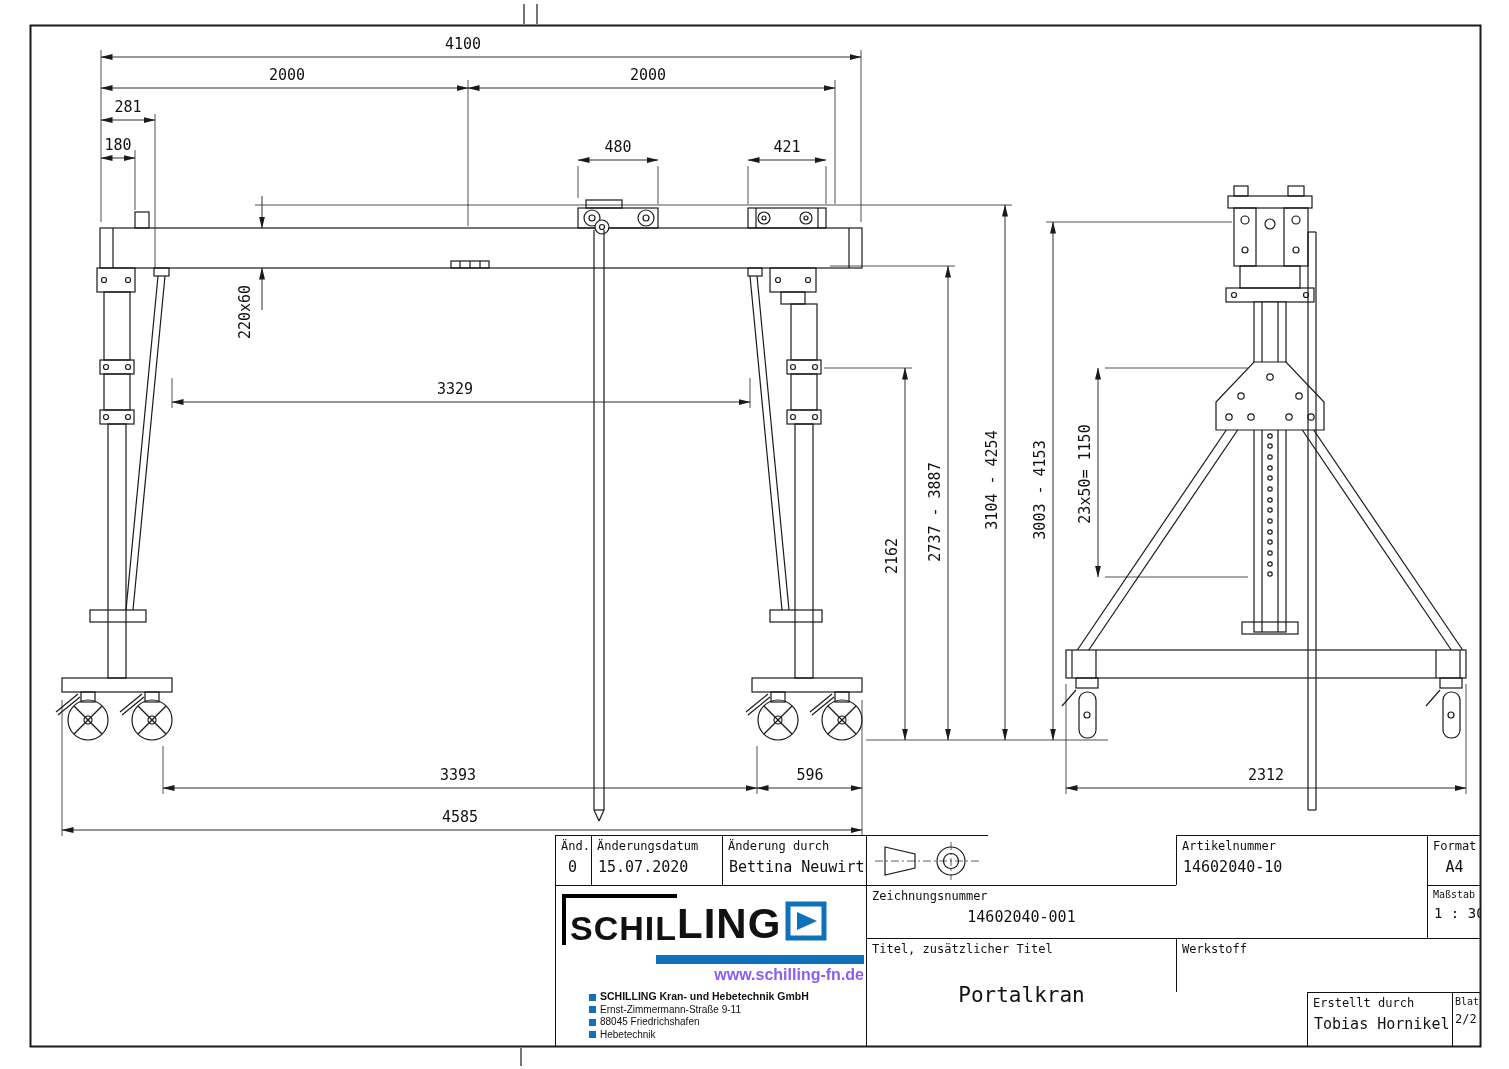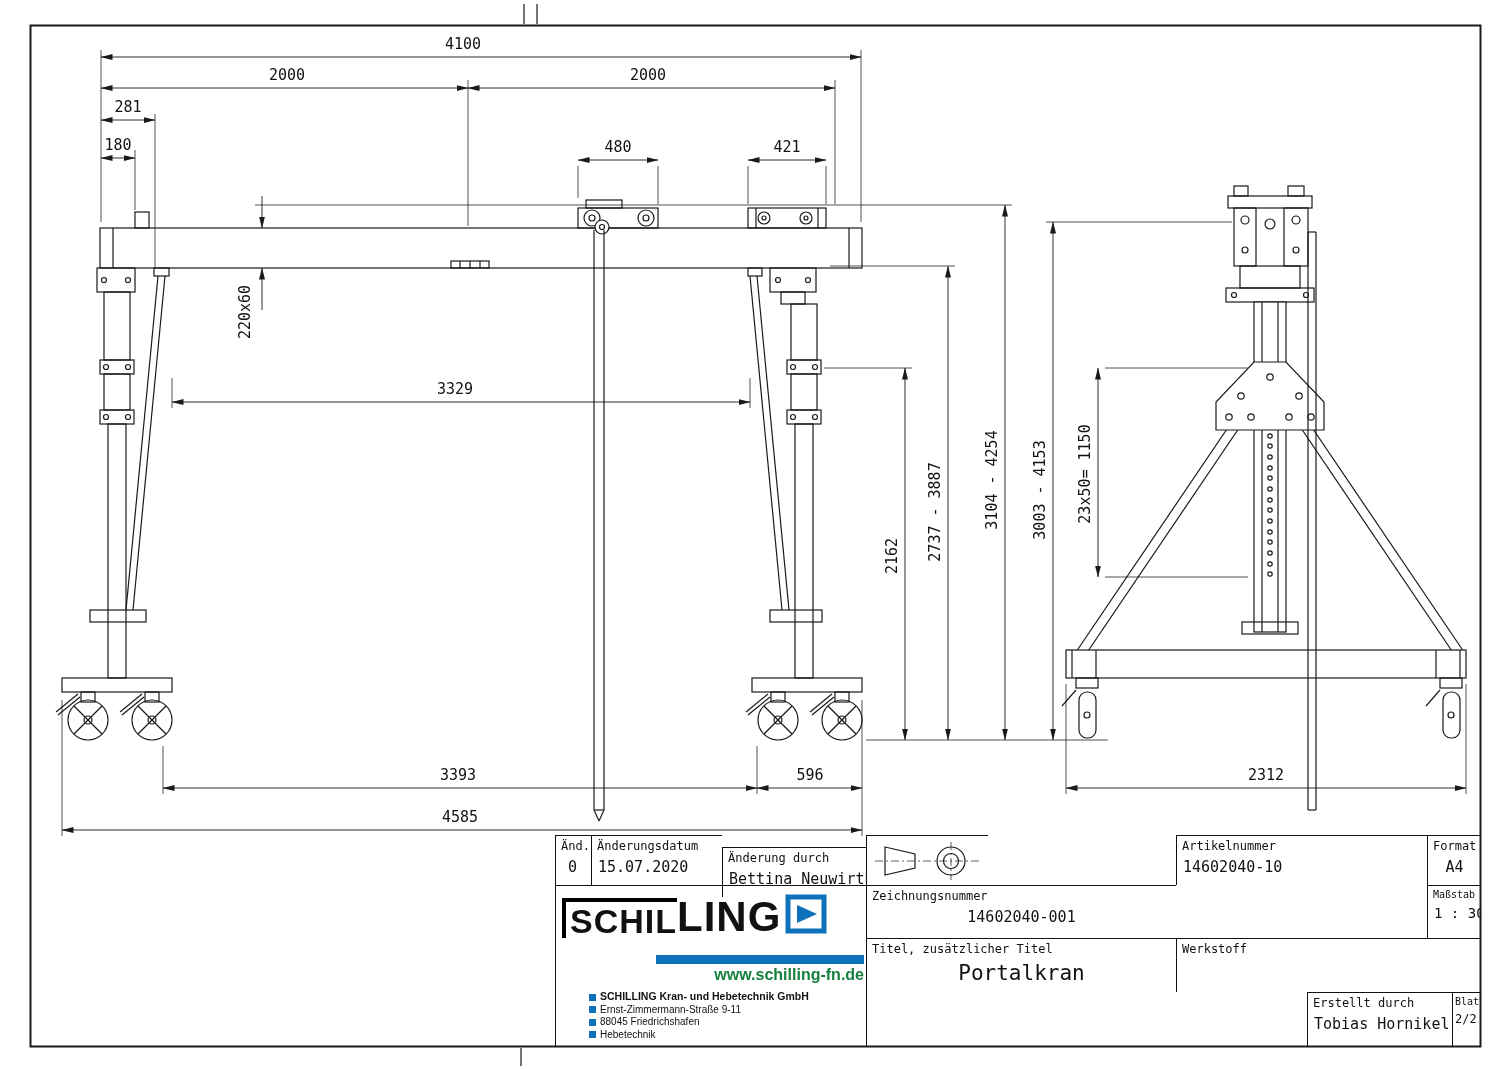--- a/index.html
+++ b/index.html
@@ -15,32 +15,32 @@
   svg.drawing text.dtxt { font-family:"DejaVu Sans Mono", monospace; font-size:15px;
                           fill:#111; stroke:none; text-anchor:middle; }
 
   
   .tb { position:absolute; left:555px; top:835px; width:926px; height:212px; color:#111; }
   .cell { position:absolute; border-top:1.4px solid #111; border-left:1.4px solid #111; overflow:hidden; }
   .lbl { font-family:"DejaVu Sans Mono", monospace; font-size:12px; padding:3px 0 0 5px; white-space:nowrap; }
   .lbl.small { font-size:10px; }
   .val { font-family:"DejaVu Sans Mono", monospace; font-size:15px; padding:5px 0 0 6px; white-space:nowrap; }
   .val.center { text-align:center; padding-left:0; }
-  .val.big { font-size:21px; text-align:center; padding-left:0; }
+  .val.big { font-size:21px; margin-top:22px; text-align:center; padding-left:0; }
 
   
   .logo-cell { position:absolute; border-top:1.4px solid #111; border-left:1.4px solid #111; }
   .logo-row { position:absolute; left:6px; top:8px; height:58px; white-space:nowrap; }
-  .logo-frame { display:inline-block; border-top:4px solid #000; border-left:4px solid #000; padding:2px 0 0 4px; vertical-align:bottom; }
+  .logo-frame { display:inline-block; border-top:4px solid #000; border-left:4px solid #000; padding:13px 0 0 4px; vertical-align:bottom; }
   .logo-schil { font-family:"Liberation Sans", sans-serif; font-weight:bold; font-size:34px; letter-spacing:1px; line-height:1; }
   .logo-ling  { font-family:"Liberation Sans", sans-serif; font-weight:bold; font-size:42px; letter-spacing:1px; line-height:1; vertical-align:bottom; }
   .logo-mark  { display:inline-block; vertical-align:bottom; margin-left:4px; }
   .logo-bar { position:absolute; left:100px; top:69px; width:208px; height:9px; background:#0d72b9; }
   .logo-web { position:absolute; left:0; top:80px; width:308px; text-align:right;
-              font-family:"Liberation Sans", sans-serif; font-weight:bold; font-size:16px; color:#15803d; }
+              font-family:"Liberation Sans", sans-serif; font-weight:bold; font-size:16px; color:#8b5cf6; }
   .co-info { position:absolute; left:7px; top:104px; width:300px; font-family:"Liberation Sans", sans-serif; font-size:10px; }
   .co-line { margin-bottom:1.5px; white-space:nowrap;margin-left:26px; }
   .co-line.bold { font-weight:bold; font-size:10.5px; }
   .bullet { display:inline-block; width:7px; height:7px; background:#0d72b9; margin-right:4px; vertical-align:middle; }
   .proj-wrap { display:flex; align-items:center; justify-content:center; height:100%; }
 </style>
 </head>
 <body>
 
 <div class="sheet">
@@ -354,21 +354,21 @@
 <div class="tb">
 
   <div class="cell" style="left:0;top:0;width:36px;height:50px">
     <div class="lbl">Änd.</div>
     <div class="val" style="padding-left:12px">0</div>
   </div>
   <div class="cell" style="left:36px;top:0;width:131px;height:50px">
     <div class="lbl">Änderungsdatum</div>
     <div class="val">15.07.2020</div>
   </div>
-  <div class="cell" style="left:167px;top:12px;width:144px;height:50px">
+  <div class="cell" style="left:167px;top:0;width:144px;height:50px">
     <div class="lbl">Änderung durch</div>
     <div class="val">Bettina Neuwirth</div>
   </div>
   <div class="cell" style="left:311px;top:0;width:122px;height:50px">
     <div class="proj-wrap">
       <svg width="118" height="46" viewBox="0 0 118 46">
         <g stroke="#1a1a1a" fill="none" stroke-width="1.2">
           <path d="M16,9 L46,16 L46,30 L16,37 Z"></path>
           <circle cx="82" cy="23" r="14"></circle>
           <circle cx="82" cy="23" r="7.5"></circle>

